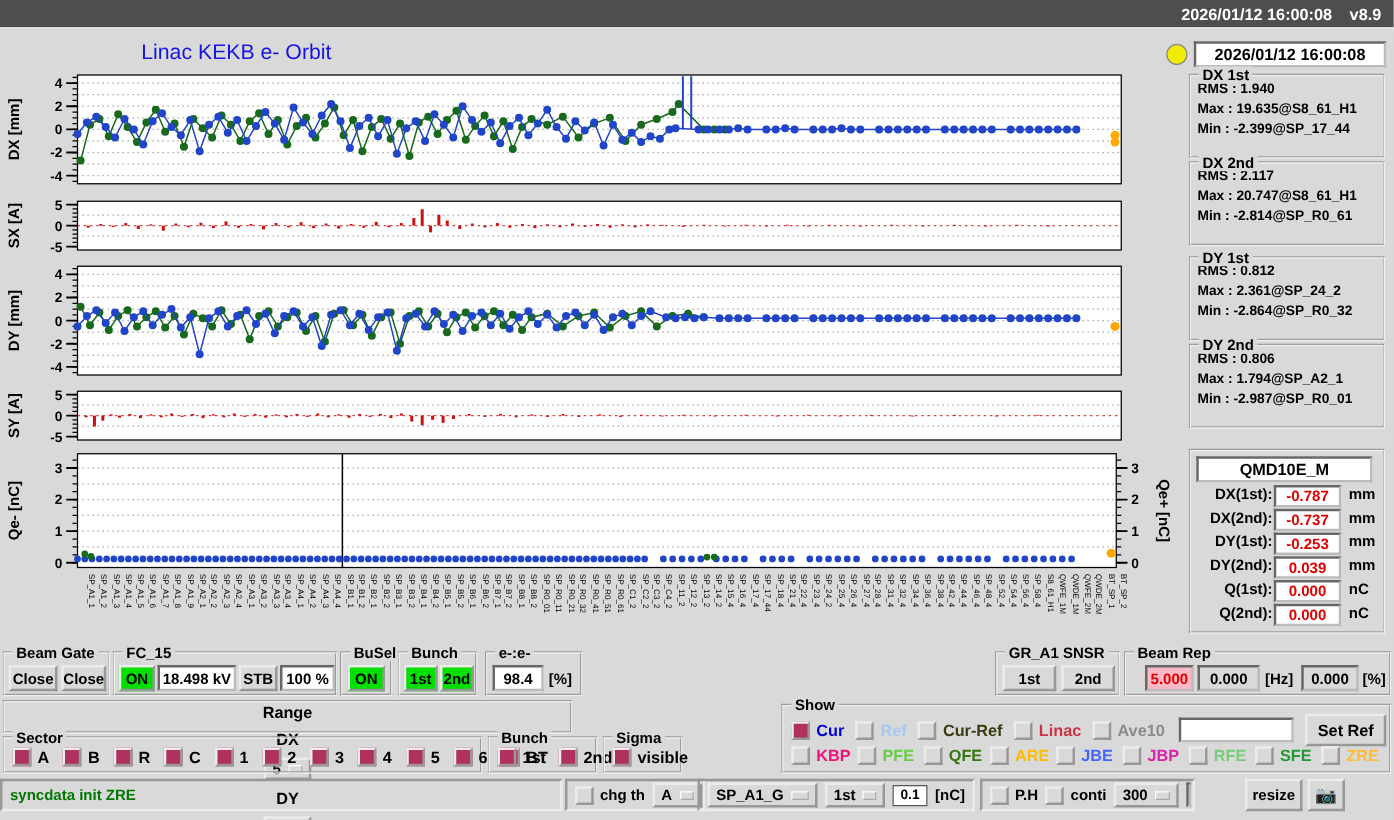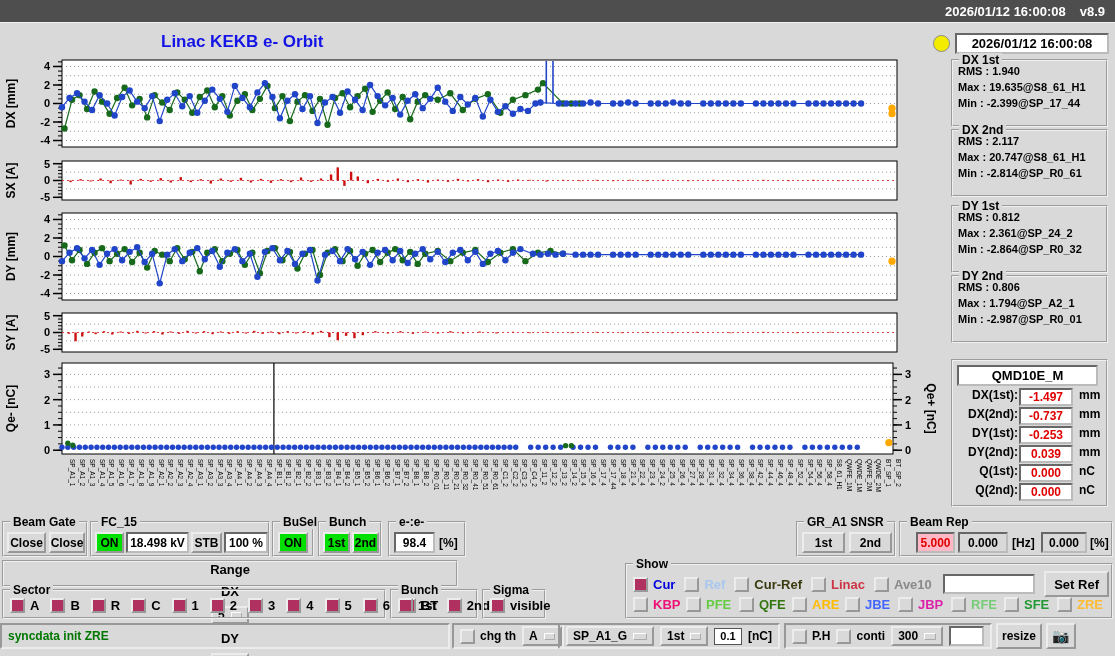--- a/index.html
+++ b/index.html
@@ -3,21 +3,21 @@
 <meta charset="utf-8">
 <style>
   html,body{margin:0;padding:0;}
   body{width:1115px;height:656px;background:#d9d9d9;position:relative;overflow:hidden;
        font-family:"Liberation Sans",sans-serif;-webkit-font-smoothing:none;}
   .titlebar{position:absolute;left:0;top:0;width:1115px;height:22px;background:#4e4e4e;
             color:#fff;font-weight:bold;font-size:13px;display:flex;align-items:center;
             justify-content:flex-end;padding-right:10px;box-sizing:border-box;}
   .titlebar .ver{margin-left:14px;}
   .app{position:absolute;left:0;top:22px;width:1115px;height:634px;background:#d9d9d9;border-top:1px solid #f2f2f2;}
-  .page-title{position:absolute;left:113px;top:9px;color:#1414e6;font-weight:bold;font-size:17px;margin-left:48px;}
+  .page-title{position:absolute;left:113px;top:9px;color:#1414e6;font-weight:normal;font-size:17px;}
   
   .plot{position:absolute;left:0;}
   .xlabels{position:absolute;left:62px;top:435px;width:840px;height:56px;overflow:hidden;}
   .xlabels span{position:absolute;top:1px;font-size:6.5px;white-space:nowrap;
                 transform:rotate(90deg);transform-origin:0 0;color:#000;}
   
   .lamp{position:absolute;left:933px;top:12px;width:15px;height:15px;border-radius:50%;
         background:#f4ec00;border:1px solid #8a8a8a;}
   .tstamp{position:absolute;left:955px;top:10px;width:150px;height:17px;background:#fff;
           border:2px inset #bbb;font-weight:bold;font-size:13px;text-align:center;line-height:17px;}
@@ -961,21 +961,21 @@
         <div class="stat-line">Max :  1.794@SP_A2_1</div>
         <div class="stat-line">Min :  -2.987@SP_R0_01</div>
       </div>
     </div>
 
   <div class="qmdbox">
     <div class="qmd-title">QMD10E_M</div>
     <div id="qmdrows">
         <div class="qmd-row" style="top: 27px;">
           <span class="qmd-k">DX(1st):</span>
-          <span class="qmd-v">-1.497</span>
+          <span class="qmd-v">-0.787</span>
           <span class="qmd-u">mm</span>
         </div>
         <div class="qmd-row" style="top: 46px;">
           <span class="qmd-k">DX(2nd):</span>
           <span class="qmd-v">-0.737</span>
           <span class="qmd-u">mm</span>
         </div>
         <div class="qmd-row" style="top: 65px;">
           <span class="qmd-k">DY(1st):</span>
           <span class="qmd-v">-0.253</span>
@@ -1220,21 +1220,21 @@
         <span>SP_A1_G</span>
         <span class="ind"></span>
       </span>
     <span class="dd" style="width:48px;">
         <span>1st</span>
         <span class="ind"></span>
       </span>
     <span class="minifld">0.1</span>
     <span style="font-weight:bold;font-size:12px;">[nC]</span>
   </div>
-  <div class="panel" style="left:784px;width:208px;justify-content:flex-end;">
+  <div class="panel" style="left:784px;width:172px;">
     <span class="cbrow">
         <span class="cb"></span>
         <span style="font-size:12px;">P.H</span>
       </span>
     <span class="cbrow">
         <span class="cb"></span>
         <span style="font-size:12px;">conti</span>
       </span>
     <span class="dd" style="width:52px;">
         <span>300</span>

